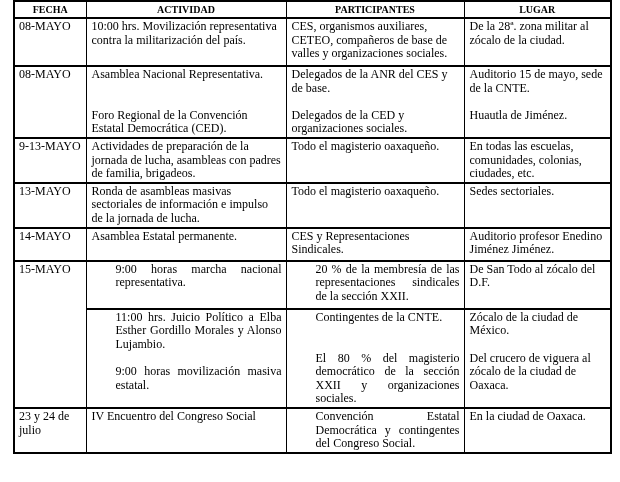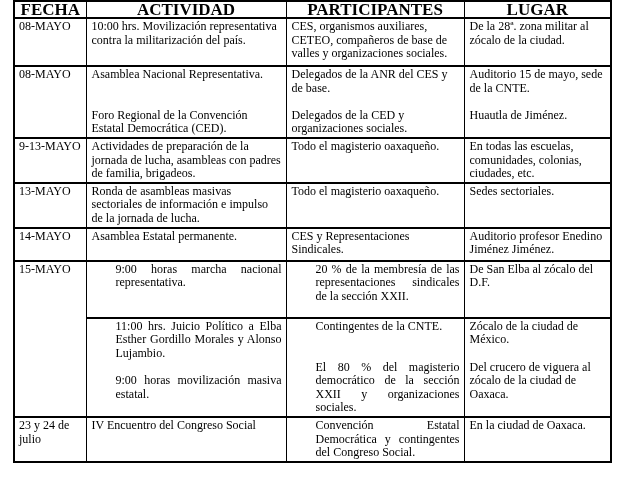--- a/index.html
+++ b/index.html
@@ -32,21 +32,21 @@
     border: 2px solid #000;
   }
   col.c-fecha { width: 72px; }
   col.c-actividad { width: 200px; }
   col.c-participantes { width: 178px; }
   col.c-lugar { width: 147px; }
   th {
     border: 2px solid #000;
     border-left-width: 1px;
     border-right-width: 1px;
-    font-size: 17px;
+    font-size: 10px;
     font-weight: bold;
     text-align: center;
     height: 15px;
     padding: 0 2px;
     line-height: 13px;
   }
   td {
     border: 2px solid #000;
     border-left-width: 1px;
     border-right-width: 1px;
@@ -60,21 +60,21 @@
   td.fecha-cell { padding-left: 4px; }
   td.justify .para { text-align: justify; margin-left: 24px; }
   .para { min-height: 13.6px; }
   .para.blank { min-height: 13.6px; }
   
   tr.rh0 { height: 48px; }
   tr.rh1 { height: 67px; }
   tr.rh2 { height: 44px; }
   tr.rh3 { height: 45px; margin-top: 24px; }
   tr.rh4 { height: 33px; }
-  tr.rh5 { height: 57px; }
+  tr.rh5 { height: 48px; }
   tr.rh6 { height: 64px; }
   tr.rh7 { height: 40px; }
 </style>
 </head>
 <body>
 
 <div class="page">
   <table class="plan-table">
     <colgroup>
       <col class="c-fecha">
@@ -160,21 +160,21 @@
         </tr>
         <tr class="rh5">
           <td class="fecha-cell" rowspan="2">15-MAYO</td>
           <td class="justify">
             <div class="para">9:00 horas marcha nacional representativa.</div>
           </td>
           <td class="justify">
             <div class="para">20 % de la membresía de las representaciones sindicales de la sección XXII.</div>
           </td>
           <td>
-            <div class="para">De San Elba al zócalo del D.F.</div>
+            <div class="para">De San Todo al zócalo del D.F.</div>
           </td>
         </tr>
         <tr class="rh6 sub-row">
           <td class="justify">
             <div class="para">11:00 hrs. Juicio Político a Elba Esther Gordillo Morales y Alonso Lujambio.</div>
             <div class="para blank"></div>
             <div class="para">9:00 horas movilización masiva estatal.</div>
           </td>
           <td class="justify">
             <div class="para">Contingentes de la CNTE.</div>

